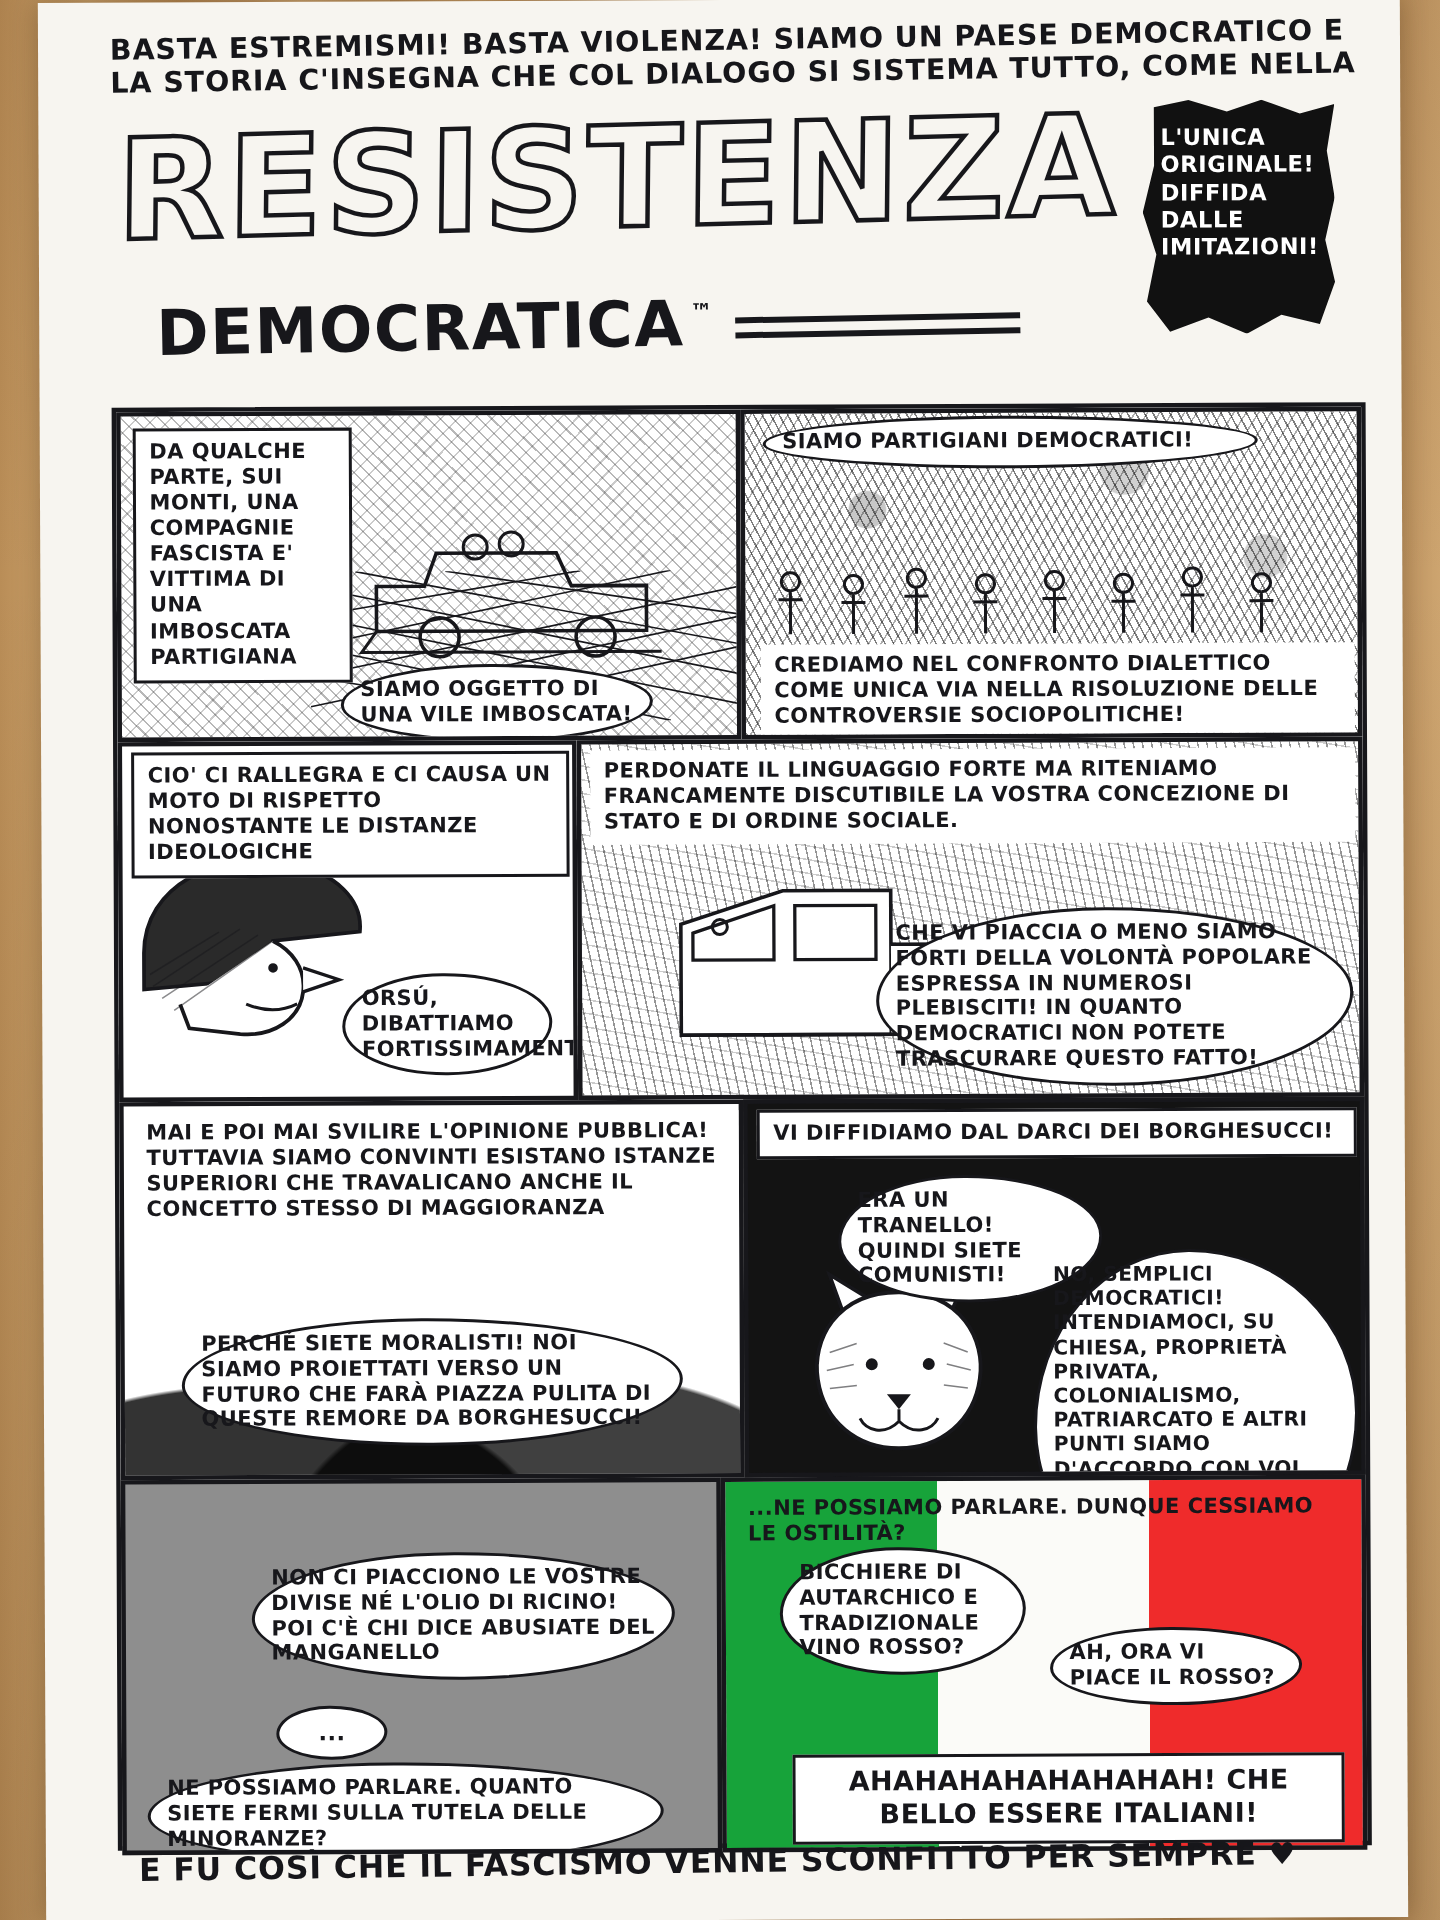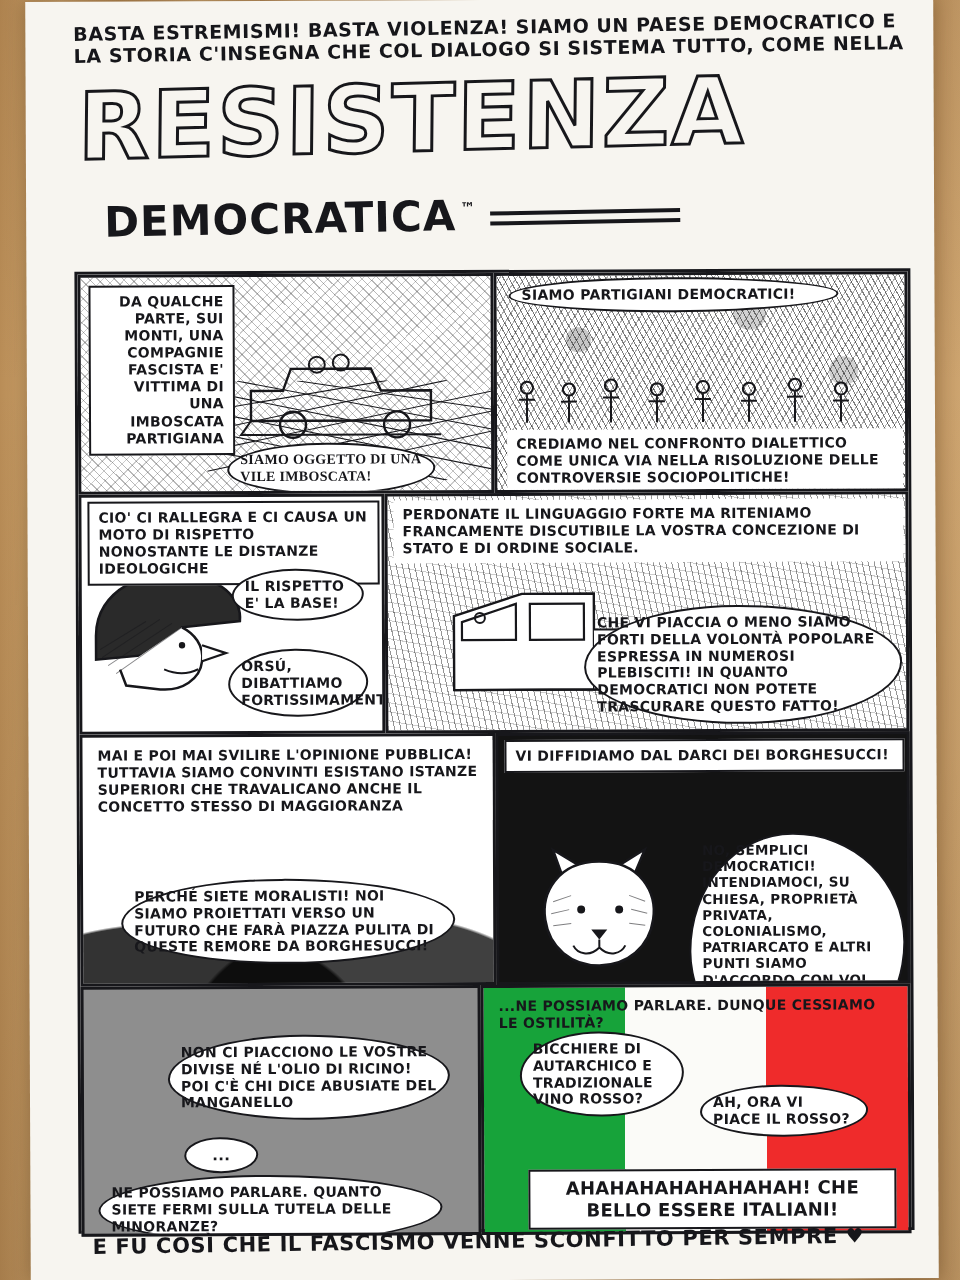--- a/index.html
+++ b/index.html
@@ -220,41 +220,44 @@
       <div class="title">RESISTENZA</div>
     </div>
     <div class="subtitle-row">
       <div class="subtitle">DEMOCRATICA</div>
       <div class="tm hand">™</div>
       <div class="rules">
           <div></div>
           <div></div>
         </div>
     </div>
+    <div class="badge">
+      <div class="bt">L'UNICA ORIGINALE! DIFFIDA DALLE IMITAZIONI!</div>
+    </div>
 
     <div class="comic">
 
       <div class="panel scrub" style="left:0;top:0;width:416px;height:220px;">
 
         <svg class="ink" style="left:150px;top:58px;" width="220" height="110" viewBox="0 0 220 110">
           <path d="M20 86 L200 86 L200 56 L150 56 L140 34 L60 34 L52 56 L20 56 Z" fill="none" stroke="#17171b" stroke-width="2.4"></path>
           <circle cx="62" cy="90" r="13" fill="none" stroke="#17171b" stroke-width="2.4"></circle>
           <circle cx="166" cy="90" r="13" fill="none" stroke="#17171b" stroke-width="2.4"></circle>
           <circle cx="86" cy="30" r="8" fill="none" stroke="#17171b" stroke-width="2"></circle>
           <circle cx="110" cy="28" r="8" fill="none" stroke="#17171b" stroke-width="2"></circle>
           <path d="M20 86 L10 100 L210 100" fill="none" stroke="#17171b" stroke-width="2"></path>
         </svg>
         <svg class="ink" style="left:126px;top:104px;" width="290" height="100" viewBox="0 0 290 100">
           <g stroke="#17171b" stroke-width="1.1" fill="none">
             <path d="M0 10 L290 70 M0 30 L290 90 M0 50 L240 100 M0 70 L180 100 M30 0 L290 50 M90 0 L290 30"></path>
             <path d="M290 10 L0 70 M290 30 L0 90 M290 50 L60 100 M240 0 L0 50 M180 0 L0 30"></path>
           </g>
         </svg>
-        <div class="box hand" style="left:8px;top:8px;width:146px;font-size:14px;text-align:right;">DA QUALCHE PARTE, SUI MONTI, UNA COMPAGNIE FASCISTA E' VITTIMA DI UNA IMBOSCATA PARTIGIANA</div>
-        <div class="bub hand" style="left:146px;top:166px;width:208px;font-size:14px;font-family:Liberation Serif, serif;">SIAMO OGGETTO DI UNA VILE IMBOSCATA!</div>
+        <div class="box hand" style="left:8px;top:8px;width:146px;font-size:14px;">DA QUALCHE PARTE, SUI MONTI, UNA COMPAGNIE FASCISTA E' VITTIMA DI UNA IMBOSCATA PARTIGIANA</div>
+        <div class="bub hand" style="left:146px;top:166px;width:208px;font-size:14px;">SIAMO OGGETTO DI UNA VILE IMBOSCATA!</div>
       </div>
 
       <div class="panel forest" style="left:416px;top:0;width:414px;height:220px;">
         <svg class="ink" style="left:10px;top:92px;" width="392" height="60" viewBox="0 0 392 60">
           <g stroke="#17171b" stroke-width="2" fill="none">
             <path d="M20 55 L20 26 M12 32 L28 32 M20 26 a6 6 0 1 1 .1 0"></path>
             <path d="M62 55 L62 28 M54 34 L70 34 M62 28 a6 6 0 1 1 .1 0"></path>
             <path d="M104 55 L104 24 M96 30 L112 30 M104 24 a6 6 0 1 1 .1 0"></path>
             <path d="M150 55 L150 28 M142 34 L158 34 M150 28 a6 6 0 1 1 .1 0"></path>
             <path d="M196 55 L196 26 M188 32 L204 32 M196 26 a6 6 0 1 1 .1 0"></path>
@@ -272,21 +275,20 @@
           <path d="M10 86 C10 40 60 18 104 26 C140 32 156 52 154 72 L96 78 C92 92 88 100 78 104 L10 110 Z" fill="#2a2a2a" stroke="#17171b" stroke-width="2.5"></path>
           <path d="M96 78 C108 84 118 96 116 112 C114 130 96 142 74 140 L40 136 L34 120" fill="#fff" stroke="#17171b" stroke-width="2.5"></path>
           <path d="M116 96 L140 104 L116 112" fill="#fff" stroke="#17171b" stroke-width="2.2"></path>
           <circle cx="96" cy="96" r="3.2" fill="#17171b"></circle>
           <path d="M78 120 C92 126 104 124 112 120" fill="none" stroke="#17171b" stroke-width="2"></path>
           <g stroke="#17171b" stroke-width="1" opacity=".5">
             <path d="M14 100 L60 72 M16 108 L74 70 M22 116 L86 74 M30 124 L96 78"></path>
           </g>
         </svg>
         <div class="box hand" style="left:6px;top:4px;width:292px;font-size:14px;">CIO' CI RALLEGRA E CI CAUSA UN MOTO DI RISPETTO NONOSTANTE LE DISTANZE IDEOLOGICHE</div>
-        <div class="bub hand" style="left:150px;top:72px;width:132px;font-size:14px;">IL RISPETTO E' LA BASE!</div>
         <div class="bub hand" style="left:146px;top:152px;width:140px;font-size:14px;">ORSÚ, DIBATTIAMO FORTISSIMAMENTE</div>
       </div>
 
       <div class="panel hillside" style="left:306px;top:220px;width:524px;height:240px;">
         <svg class="ink" style="left:56px;top:74px;" width="200" height="130" viewBox="0 0 200 130">
           <path d="M10 120 L10 46 L78 24 L150 24 L150 120 Z" fill="#fff" stroke="#17171b" stroke-width="2.4"></path>
           <path d="M18 52 L72 34 L72 70 L18 70 Z" fill="#fff" stroke="#17171b" stroke-width="2.2"></path>
           <path d="M86 34 L140 34 L140 70 L86 70 Z" fill="#fff" stroke="#17171b" stroke-width="2.2"></path>
           <path d="M150 60 L190 60 L190 120 L150 120" fill="#fff" stroke="#17171b" stroke-width="2.2"></path>
           <path d="M10 120 L190 120" stroke="#17171b" stroke-width="2.4" fill="none"></path>
@@ -310,20 +312,21 @@
           <path d="M40 34 L30 6 L56 22 M110 34 L122 6 L96 22" fill="#fff" stroke="#17171b" stroke-width="2.4"></path>
           <path d="M76 18 C118 18 134 50 130 76 C126 104 104 122 76 122 C48 122 26 104 22 76 C18 50 34 18 76 18 Z" fill="#fff" stroke="#17171b" stroke-width="2.6"></path>
           <circle cx="58" cy="66" r="4" fill="#17171b"></circle>
           <circle cx="96" cy="66" r="4" fill="#17171b"></circle>
           <path d="M68 86 L84 86 L76 96 Z" fill="#17171b"></path>
           <path d="M76 96 L76 104 M76 104 C66 114 54 110 50 102 M76 104 C86 114 98 110 102 102" fill="none" stroke="#17171b" stroke-width="2"></path>
           <g stroke="#17171b" stroke-width="1" opacity=".55">
             <path d="M30 58 L48 52 M28 70 L46 66 M30 82 L48 80 M122 58 L106 52 M124 70 L108 66 M122 82 L106 80"></path>
           </g>
         </svg>
+        <div class="bub hand" style="left:60px;top:48px;width:176px;font-size:14px;">ERA UN TRANELLO! QUINDI SIETE COMUNISTI!</div>
         <div class="bub hand" style="left:190px;top:98px;width:216px;font-size:13.5px;">NO, SEMPLICI DEMOCRATICI! INTENDIAMOCI, SU CHIESA, PROPRIETÀ PRIVATA, COLONIALISMO, PATRIARCATO E ALTRI PUNTI SIAMO D'ACCORDO CON VOI (TRANNE QUALCHE RICCHIONE, MA DEMOCRATICO ANCH'ESSO)</div>
       </div>
 
       <div class="panel grey" style="left:0;top:712px;width:400px;height:250px;">
         <div class="bub hand" style="left:84px;top:46px;width:282px;font-size:14px;">NON CI PIACCIONO LE VOSTRE DIVISE NÉ L'OLIO DI RICINO! POI C'È CHI DICE ABUSIATE DEL MANGANELLO</div>
         <div class="bub hand" style="left:100px;top:148px;width:74px;font-size:15px;text-align:center;">...</div>
         <div class="bub hand" style="left:14px;top:186px;width:344px;font-size:14px;">NE POSSIAMO PARLARE. QUANTO SIETE FERMI SULLA TUTELA DELLE MINORANZE?</div>
       </div>
 
       <div class="panel tricolor" style="left:400px;top:712px;width:430px;height:250px;">

